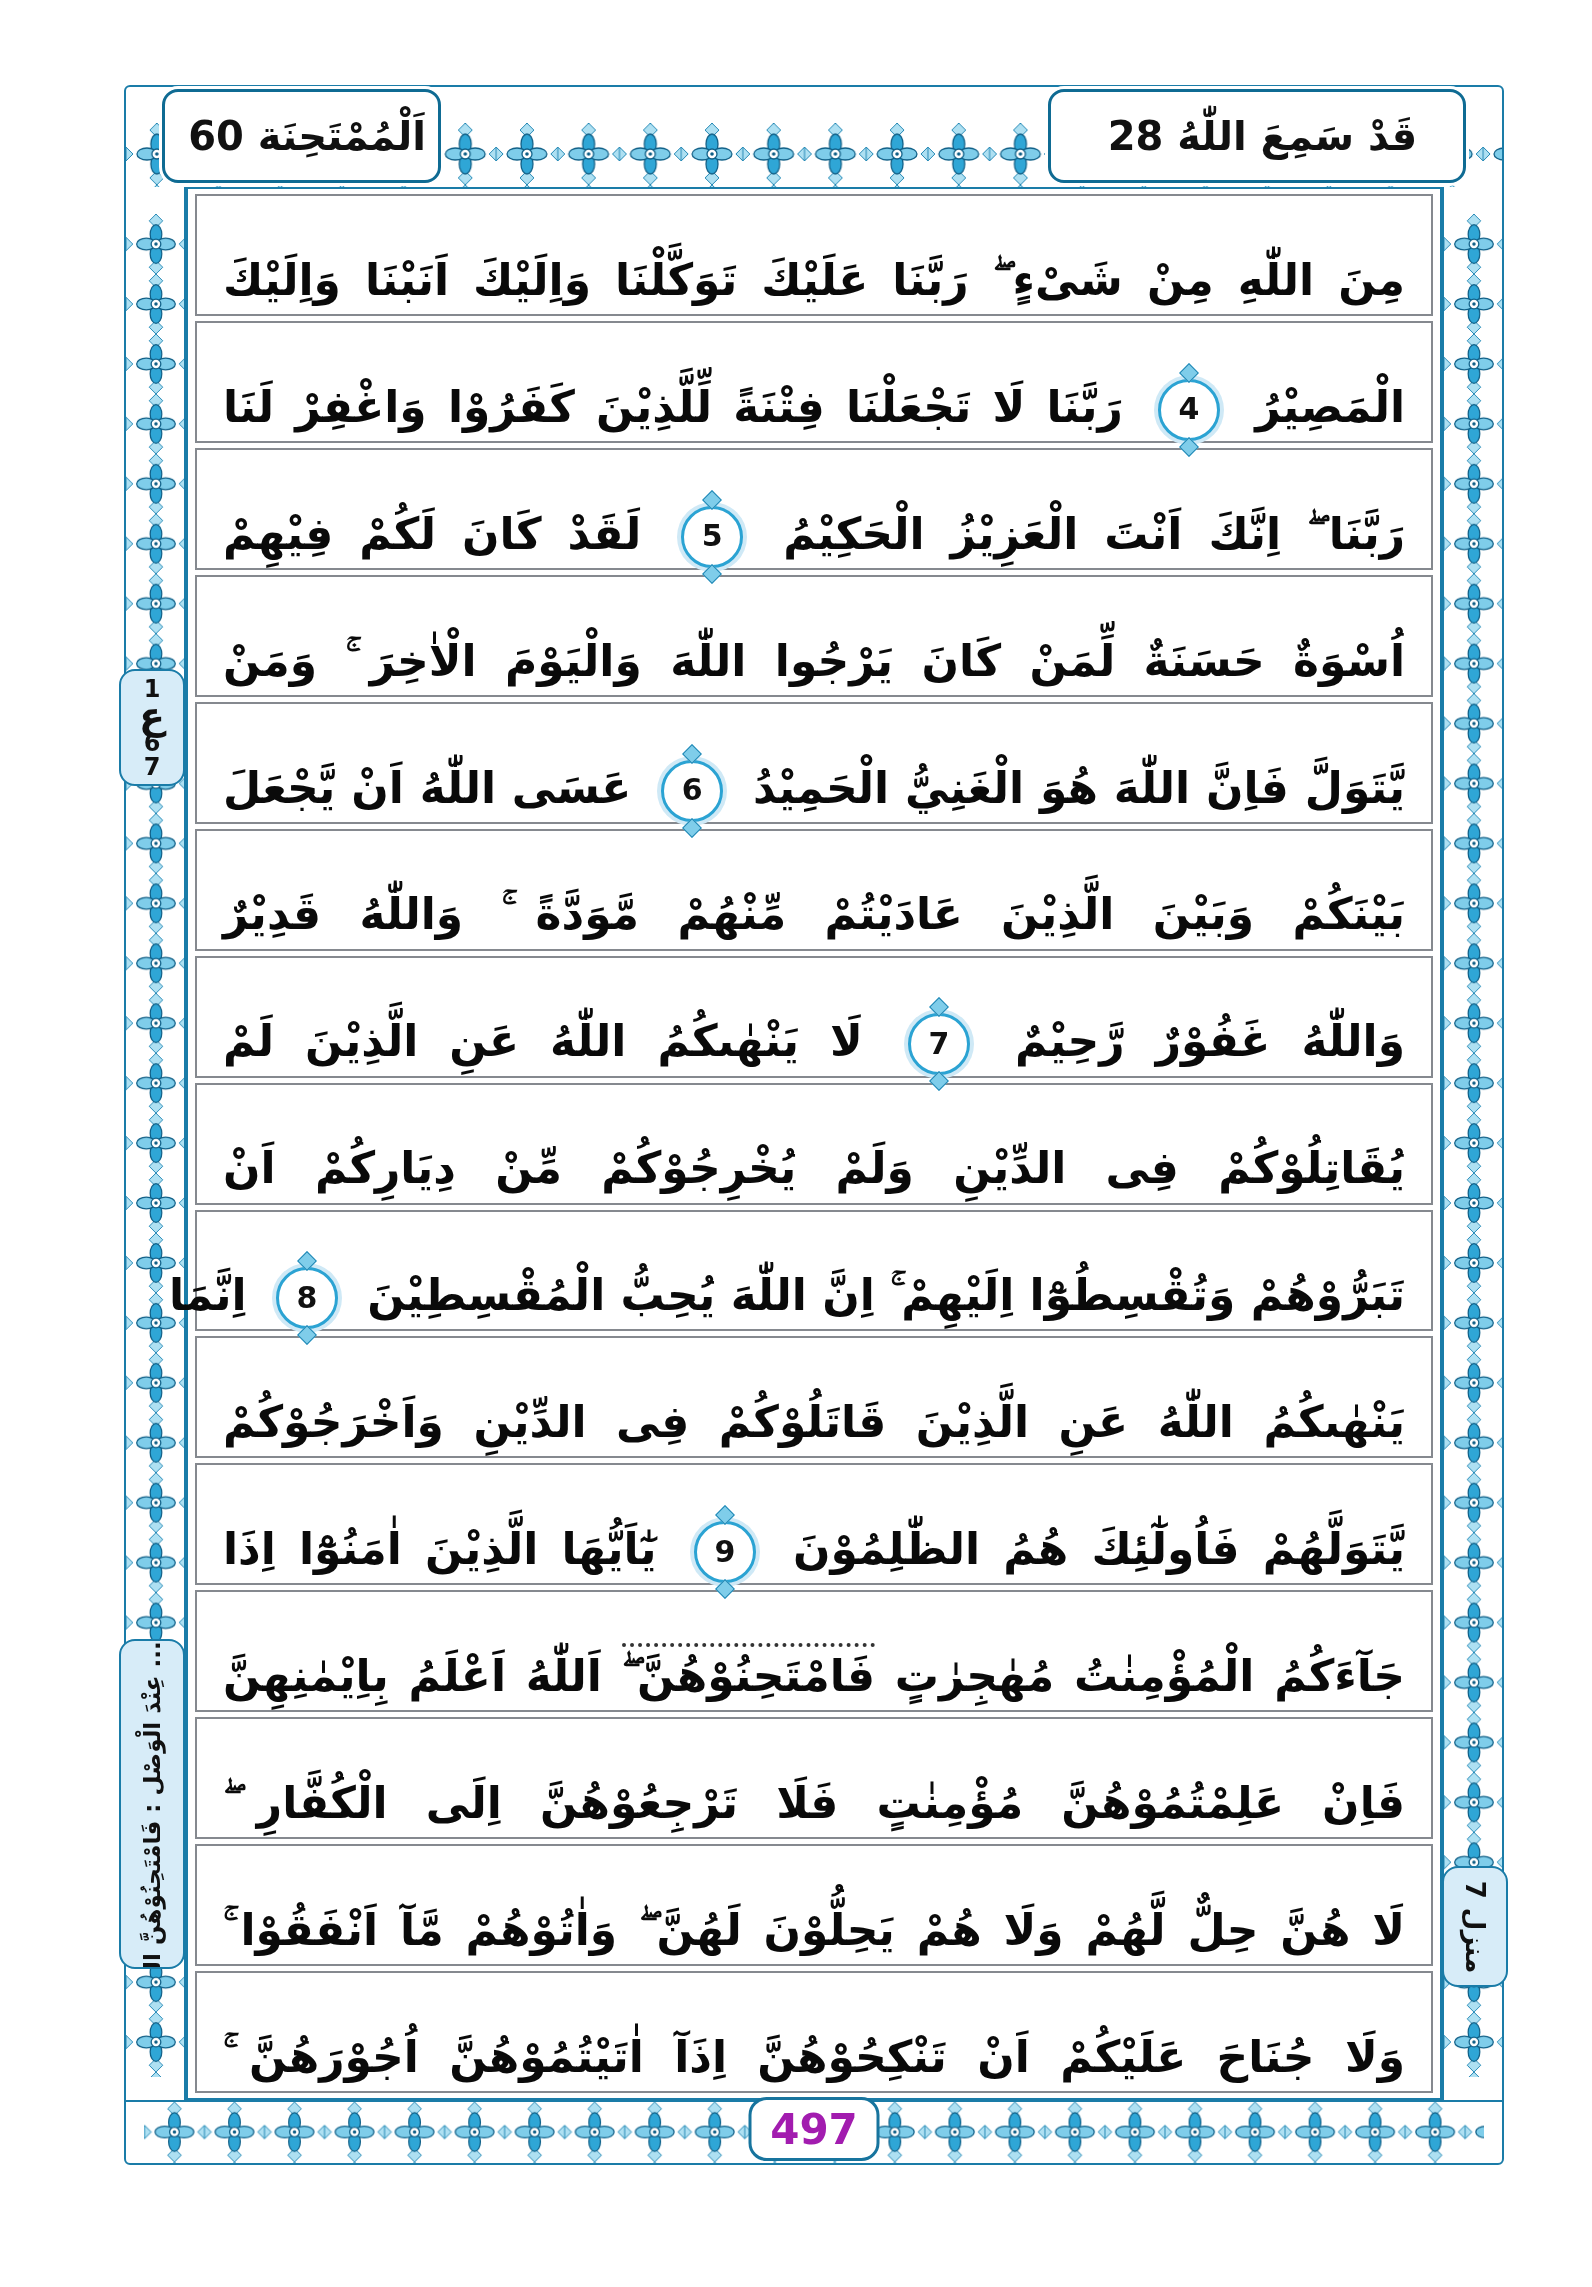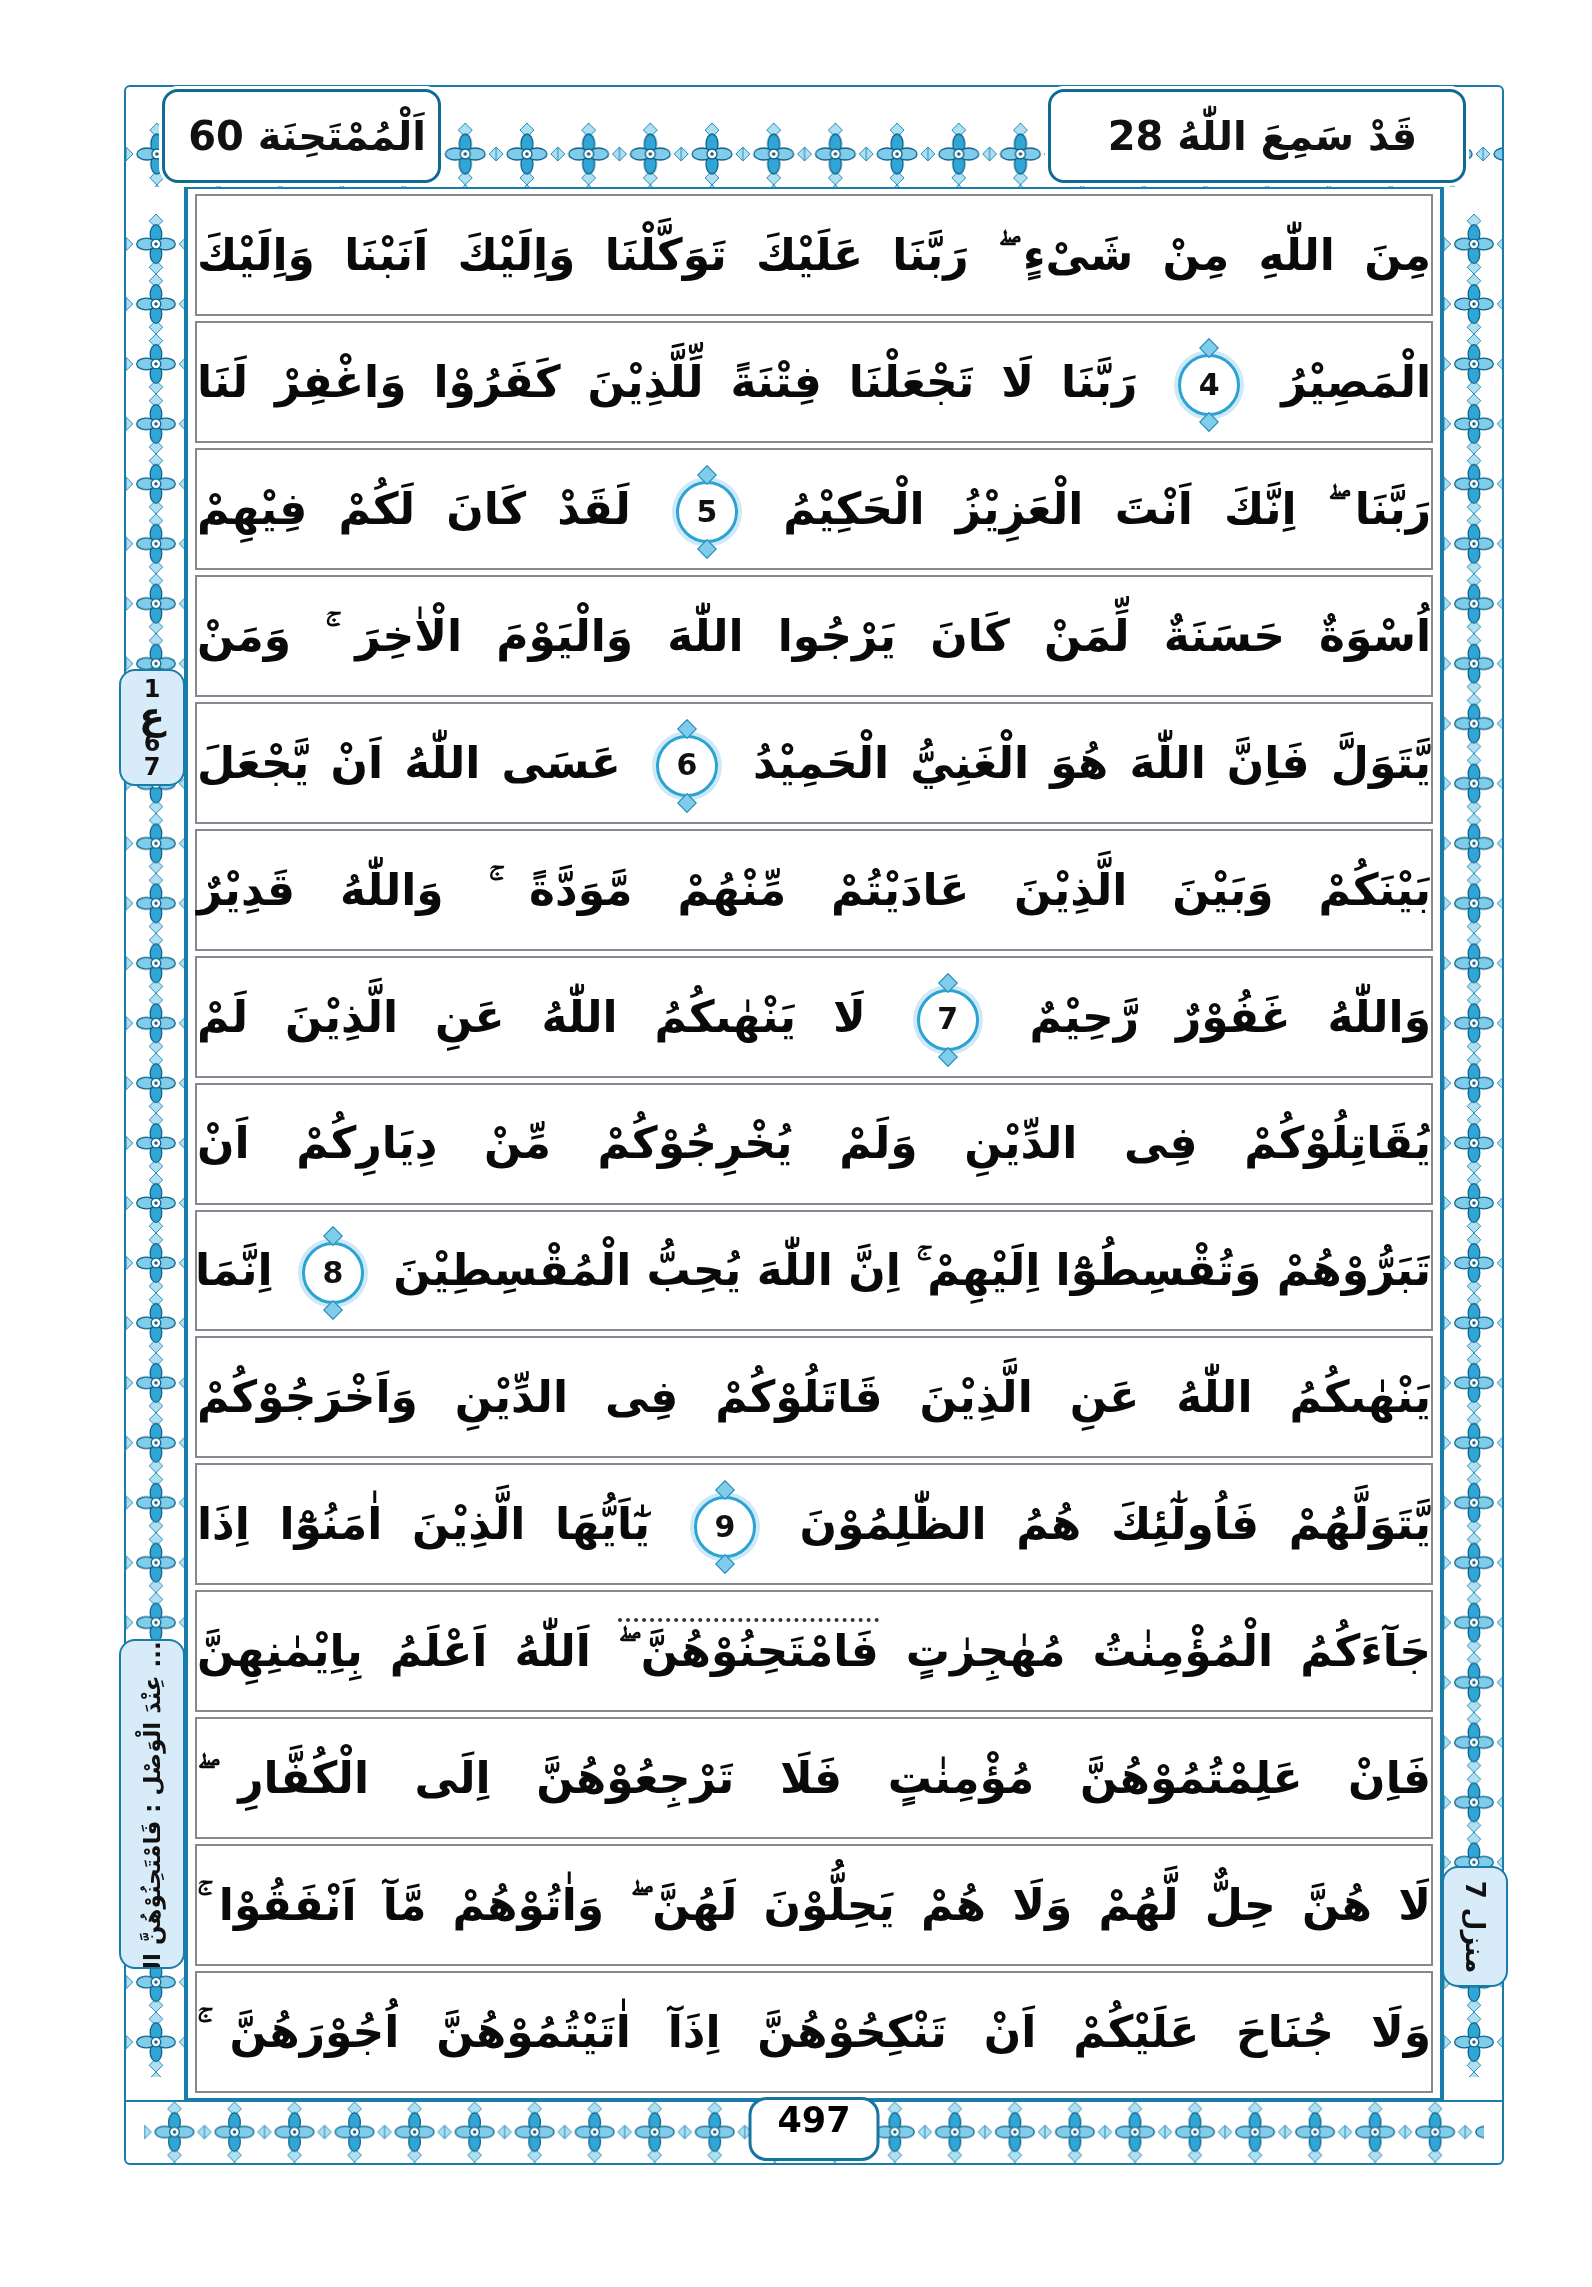--- a/index.html
+++ b/index.html
@@ -32,21 +32,21 @@
   .band-right{right:0;top:100px;width:60px;height:1917px;border-left:2px solid #1a7ca8;box-sizing:border-box;}
   .band-bottom{left:0;bottom:0;width:100%;height:63px;border-top:2px solid #1a7ca8;box-sizing:border-box;}
   
   .text-area{
     position:absolute;left:60px;right:60px;top:100px;bottom:63px;
     background:#fff;border:2px solid #1a7ca8;box-sizing:border-box;
     display:flex;flex-direction:column;gap:5px;padding:5px 7px;z-index:2;
   }
   .line{
     flex:1;border:2px solid #85898f;box-sizing:border-box;
-    display:flex;align-items:center;padding:0 0;background:#fff;
+    display:flex;align-items:flex-end;padding:0 26px;background:#fff;
   }
   .ayah-text{
     margin:0;width:100%;direction:rtl;unicode-bidi:plaintext;
     font-size:44px;font-weight:bold;color:#0a0a0a;line-height:1.55;
     text-align:justify;text-align-last:justify;white-space:nowrap;
   }
   .dotted{border-top:4px dotted #333;padding-top:3px;}
   .verse-marker{
     position:relative;display:inline-flex;align-items:center;justify-content:center;
     width:56px;height:56px;border-radius:50%;background:#fff;
@@ -75,22 +75,22 @@
   }
   .manzil-box{right:-6px;top:1779px;width:66px;height:121px;overflow:hidden;}
   .manzil-box span{
     transform:rotate(90deg);white-space:nowrap;direction:rtl;
     font-size:26px;font-weight:bold;
   }
   
   .pagenum{
     position:absolute;left:50%;bottom:2px;transform:translateX(-50%);
     width:131px;height:64px;background:#fff;border:3px solid #17749e;border-radius:18px;
-    display:flex;align-items:flex-start;justify-content:center;
-    font-size:35px;font-weight:bold;z-index:5;box-sizing:border-box;color:#000000;
+    display:flex;align-items:center;justify-content:center;
+    font-size:42px;font-weight:bold;z-index:5;box-sizing:border-box;color:#a21caf;
   }
 </style>
 </head>
 <body>
 
 <svg width="0" height="0" style="position:absolute">
   <defs>
     <pattern id="flor" width="62" height="62" patternUnits="userSpaceOnUse">
       <rect width="62" height="62" fill="#ffffff"></rect>
       <path d="M31 0 L38 7 L31 14 L24 7 Z" fill="#aee0f2" stroke="#2187b4" stroke-width="1"></path>

